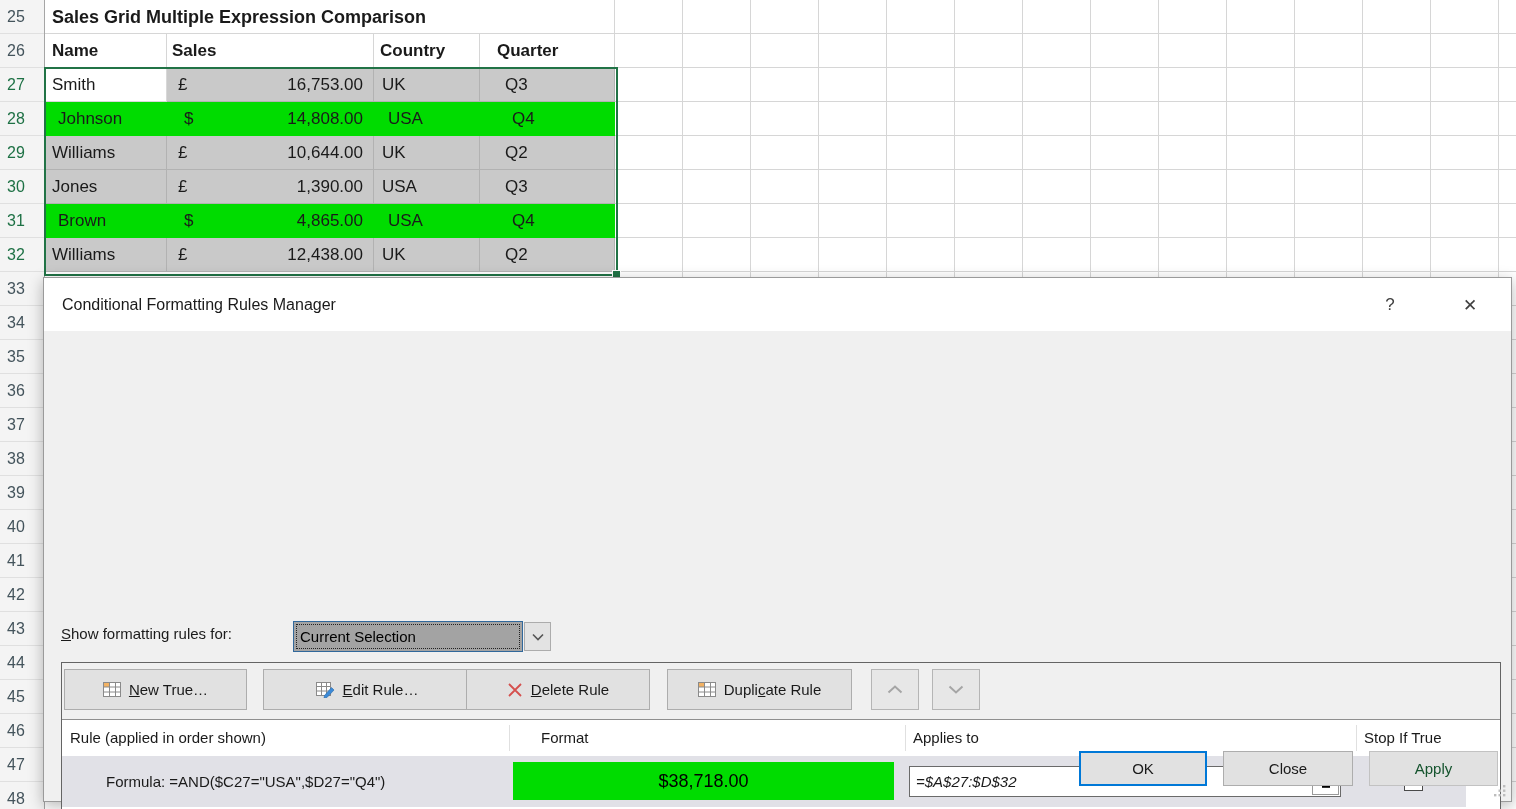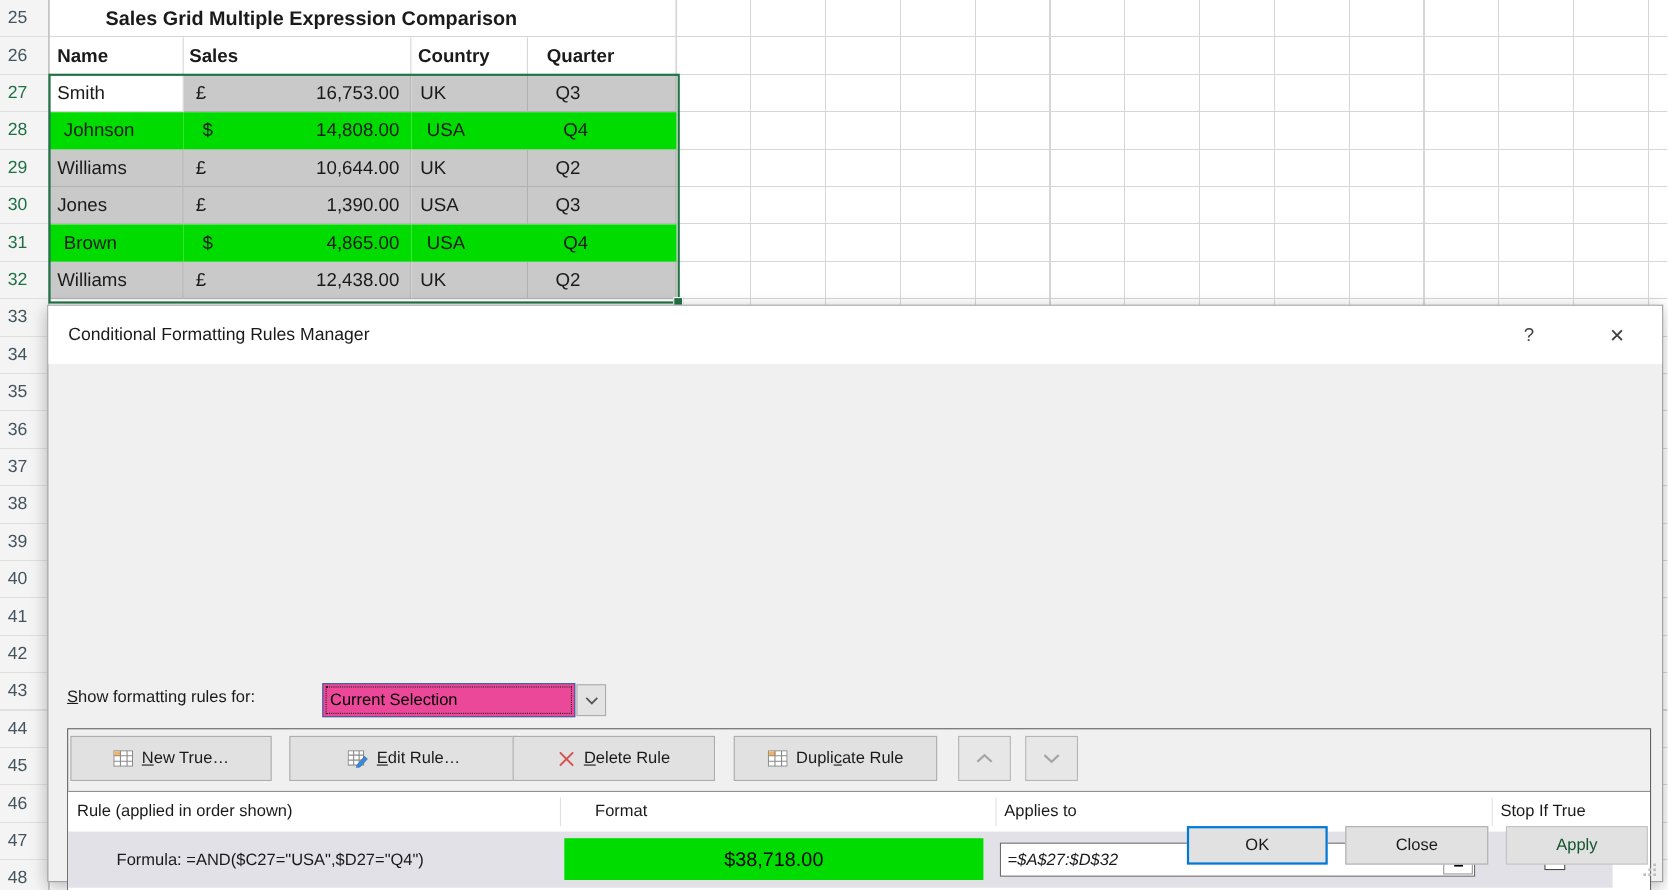--- a/index.html
+++ b/index.html
@@ -12,21 +12,21 @@
   .vlines{position:absolute;left:614px;top:0;width:902px;height:100%;
           background:repeating-linear-gradient(to right,#d6d6d6 0 1px,transparent 1px 68px);}
   .vseg{position:absolute;width:1px;background:#d6d6d6;}
   #rowheader{position:absolute;left:0;top:0;width:44px;height:100%;background:#f4f4f4;
              border-right:1px solid #a6a6a6;
              background-image:repeating-linear-gradient(to bottom,transparent 0 33px,#e0e0e0 33px 34px);}
   .rownum{position:absolute;left:0;width:44px;height:34px;line-height:34px;text-align:center;
           padding-right:12px;box-sizing:border-box;font-size:16px;color:#44545c;}
   .rownum.sel{color:#1e7145;}
   .sheet-title{position:absolute;left:52px;top:0;height:34px;line-height:34px;
-               font-size:18px;font-weight:bold;white-space:nowrap;margin-left:44px;}
+               font-size:18px;font-weight:bold;white-space:nowrap;}
   .colhdr{position:absolute;top:34px;height:34px;line-height:34px;font-size:17px;font-weight:bold;}
 
   #grid{position:absolute;left:45px;top:68px;width:570px;height:204px;}
   .data-row{position:absolute;left:0;width:570px;height:34px;}
   .cell{position:absolute;top:0;height:34px;line-height:34px;font-size:17px;box-sizing:border-box;
         white-space:nowrap;overflow:hidden;}
   .c-name   {left:0;    width:122px;padding-left:7px;}
   .c-sales  {left:122px;width:207px;display:flex;justify-content:space-between;padding:0 11px;}
   .c-country{left:329px;width:106px;padding-left:8px;}
   .c-quarter{left:435px;width:135px;padding-left:25px;}
@@ -49,21 +49,21 @@
   .dlg-title{position:absolute;left:18px;top:0;line-height:53px;font-size:16px;color:#1a1a1a;white-space:nowrap;}
   .cap-btn{position:absolute;top:13px;height:28px;border:none;background:transparent;
            font-family:inherit;font-size:17px;color:#404040;text-align:center;padding:0;}
   .dlg-help{left:1331px;width:30px;}
   .dlg-close{left:1408px;width:36px;}
 
   .show-label{position:absolute;left:17px;top:347px;font-size:15px;white-space:nowrap;}
   .accel{text-decoration:underline;}
   .combo{position:absolute;left:249px;top:343px;width:258px;height:31px;box-sizing:border-box;}
   .combo-text{position:absolute;left:0;top:0;width:230px;height:31px;box-sizing:border-box;
-              background:#ec4899;border:1px solid #31689b;outline:1px dotted #222;outline-offset:-4px;
+              background:#a3a3a3;border:1px solid #31689b;outline:1px dotted #222;outline-offset:-4px;
               font-size:15px;line-height:29px;padding-left:6px;color:#000;}
   .combo-btn{position:absolute;left:231px;top:1px;width:27px;height:29px;box-sizing:border-box;
              background:#e3e3e3;border:1px solid #acacac;display:flex;align-items:center;justify-content:center;}
 
   .rules-box{position:absolute;left:17px;top:384px;width:1440px;height:363px;box-sizing:border-box;
              border:1px solid #646464;background:#f0f0f0;}
   .tb-btn{position:absolute;top:6px;height:41px;background:#e1e1e1;border:1px solid #adadad;
           font-family:inherit;font-size:15px;color:#1a1a1a;display:flex;align-items:center;
           justify-content:center;gap:8px;padding:0;box-sizing:border-box;}
   .tb-btn svg{flex:0 0 auto;}

